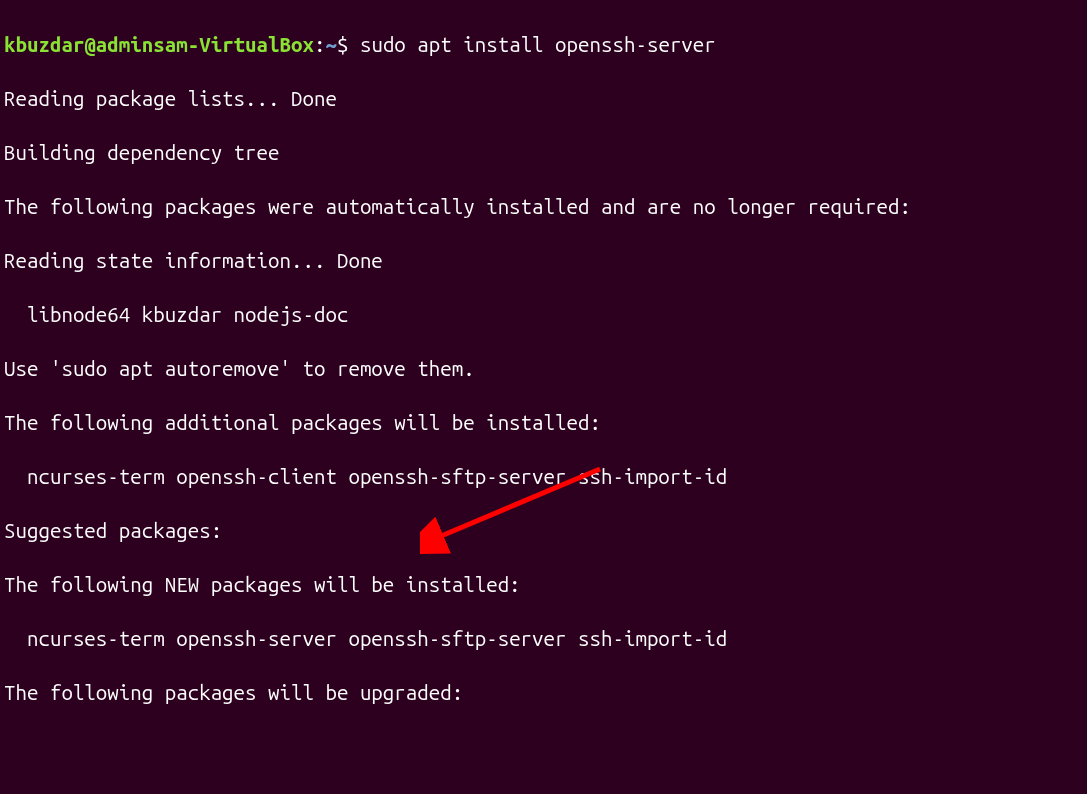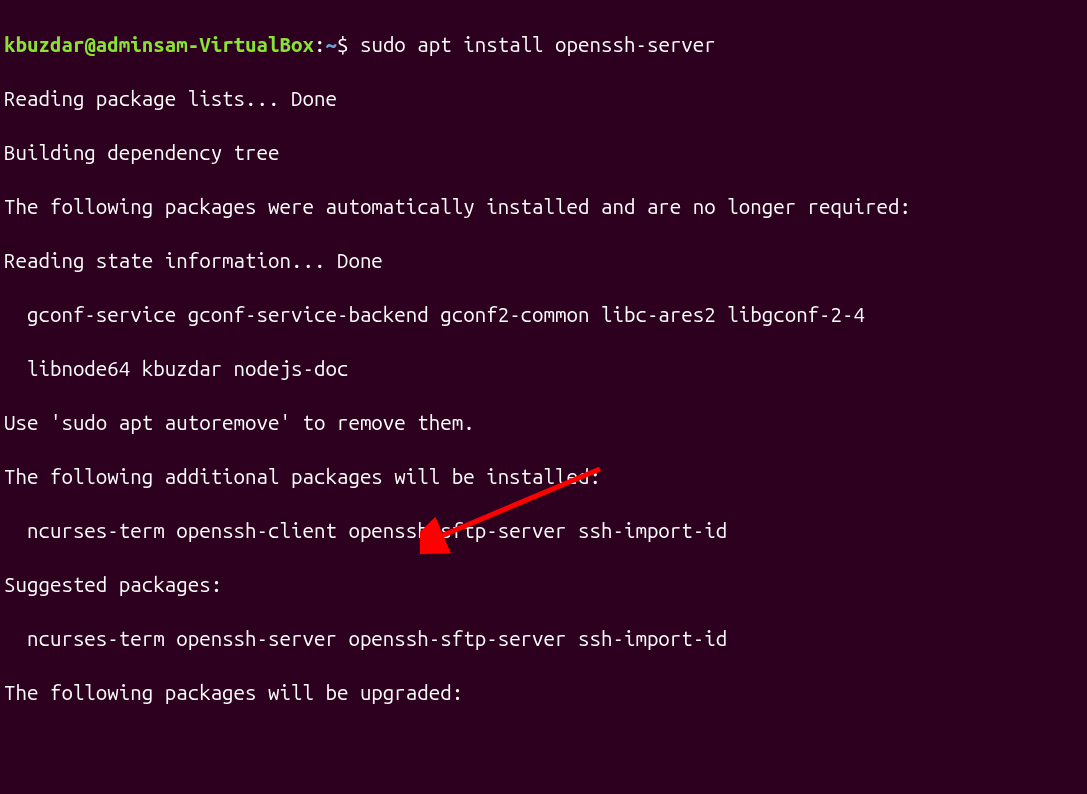--- a/index.html
+++ b/index.html
@@ -34,26 +34,26 @@
 </style>
 </head>
 <body>
 
 <div class="terminal">
 <span class="line"><span class="user">kbuzdar</span><span class="user">@</span><span class="host">adminsam-VirtualBox</span><span>:</span><span class="path">~</span><span class="dollar">$ </span><span>sudo apt install openssh-server</span></span>
 <span class="line">Reading package lists... Done</span>
 <span class="line">Building dependency tree</span>
 <span class="line">The following packages were automatically installed and are no longer required:</span>
 <span class="line">Reading state information... Done</span>
-<span class="line">  gconf-service gconf-service-backend gconf2-common libc-ares2 libgconf-2-4</span>
 <span class="line">  libnode64 kbuzdar nodejs-doc</span>
 <span class="line">Use 'sudo apt autoremove' to remove them.</span>
 <span class="line">The following additional packages will be installed:</span>
 <span class="line">  ncurses-term openssh-client openssh-sftp-server ssh-import-id</span>
 <span class="line">Suggested packages:</span>
+<span class="line">The following NEW packages will be installed:</span>
 <span class="line">  ncurses-term openssh-server openssh-sftp-server ssh-import-id</span>
 <span class="line">The following packages will be upgraded:</span>
 
 
 
 
 
 
 
 

